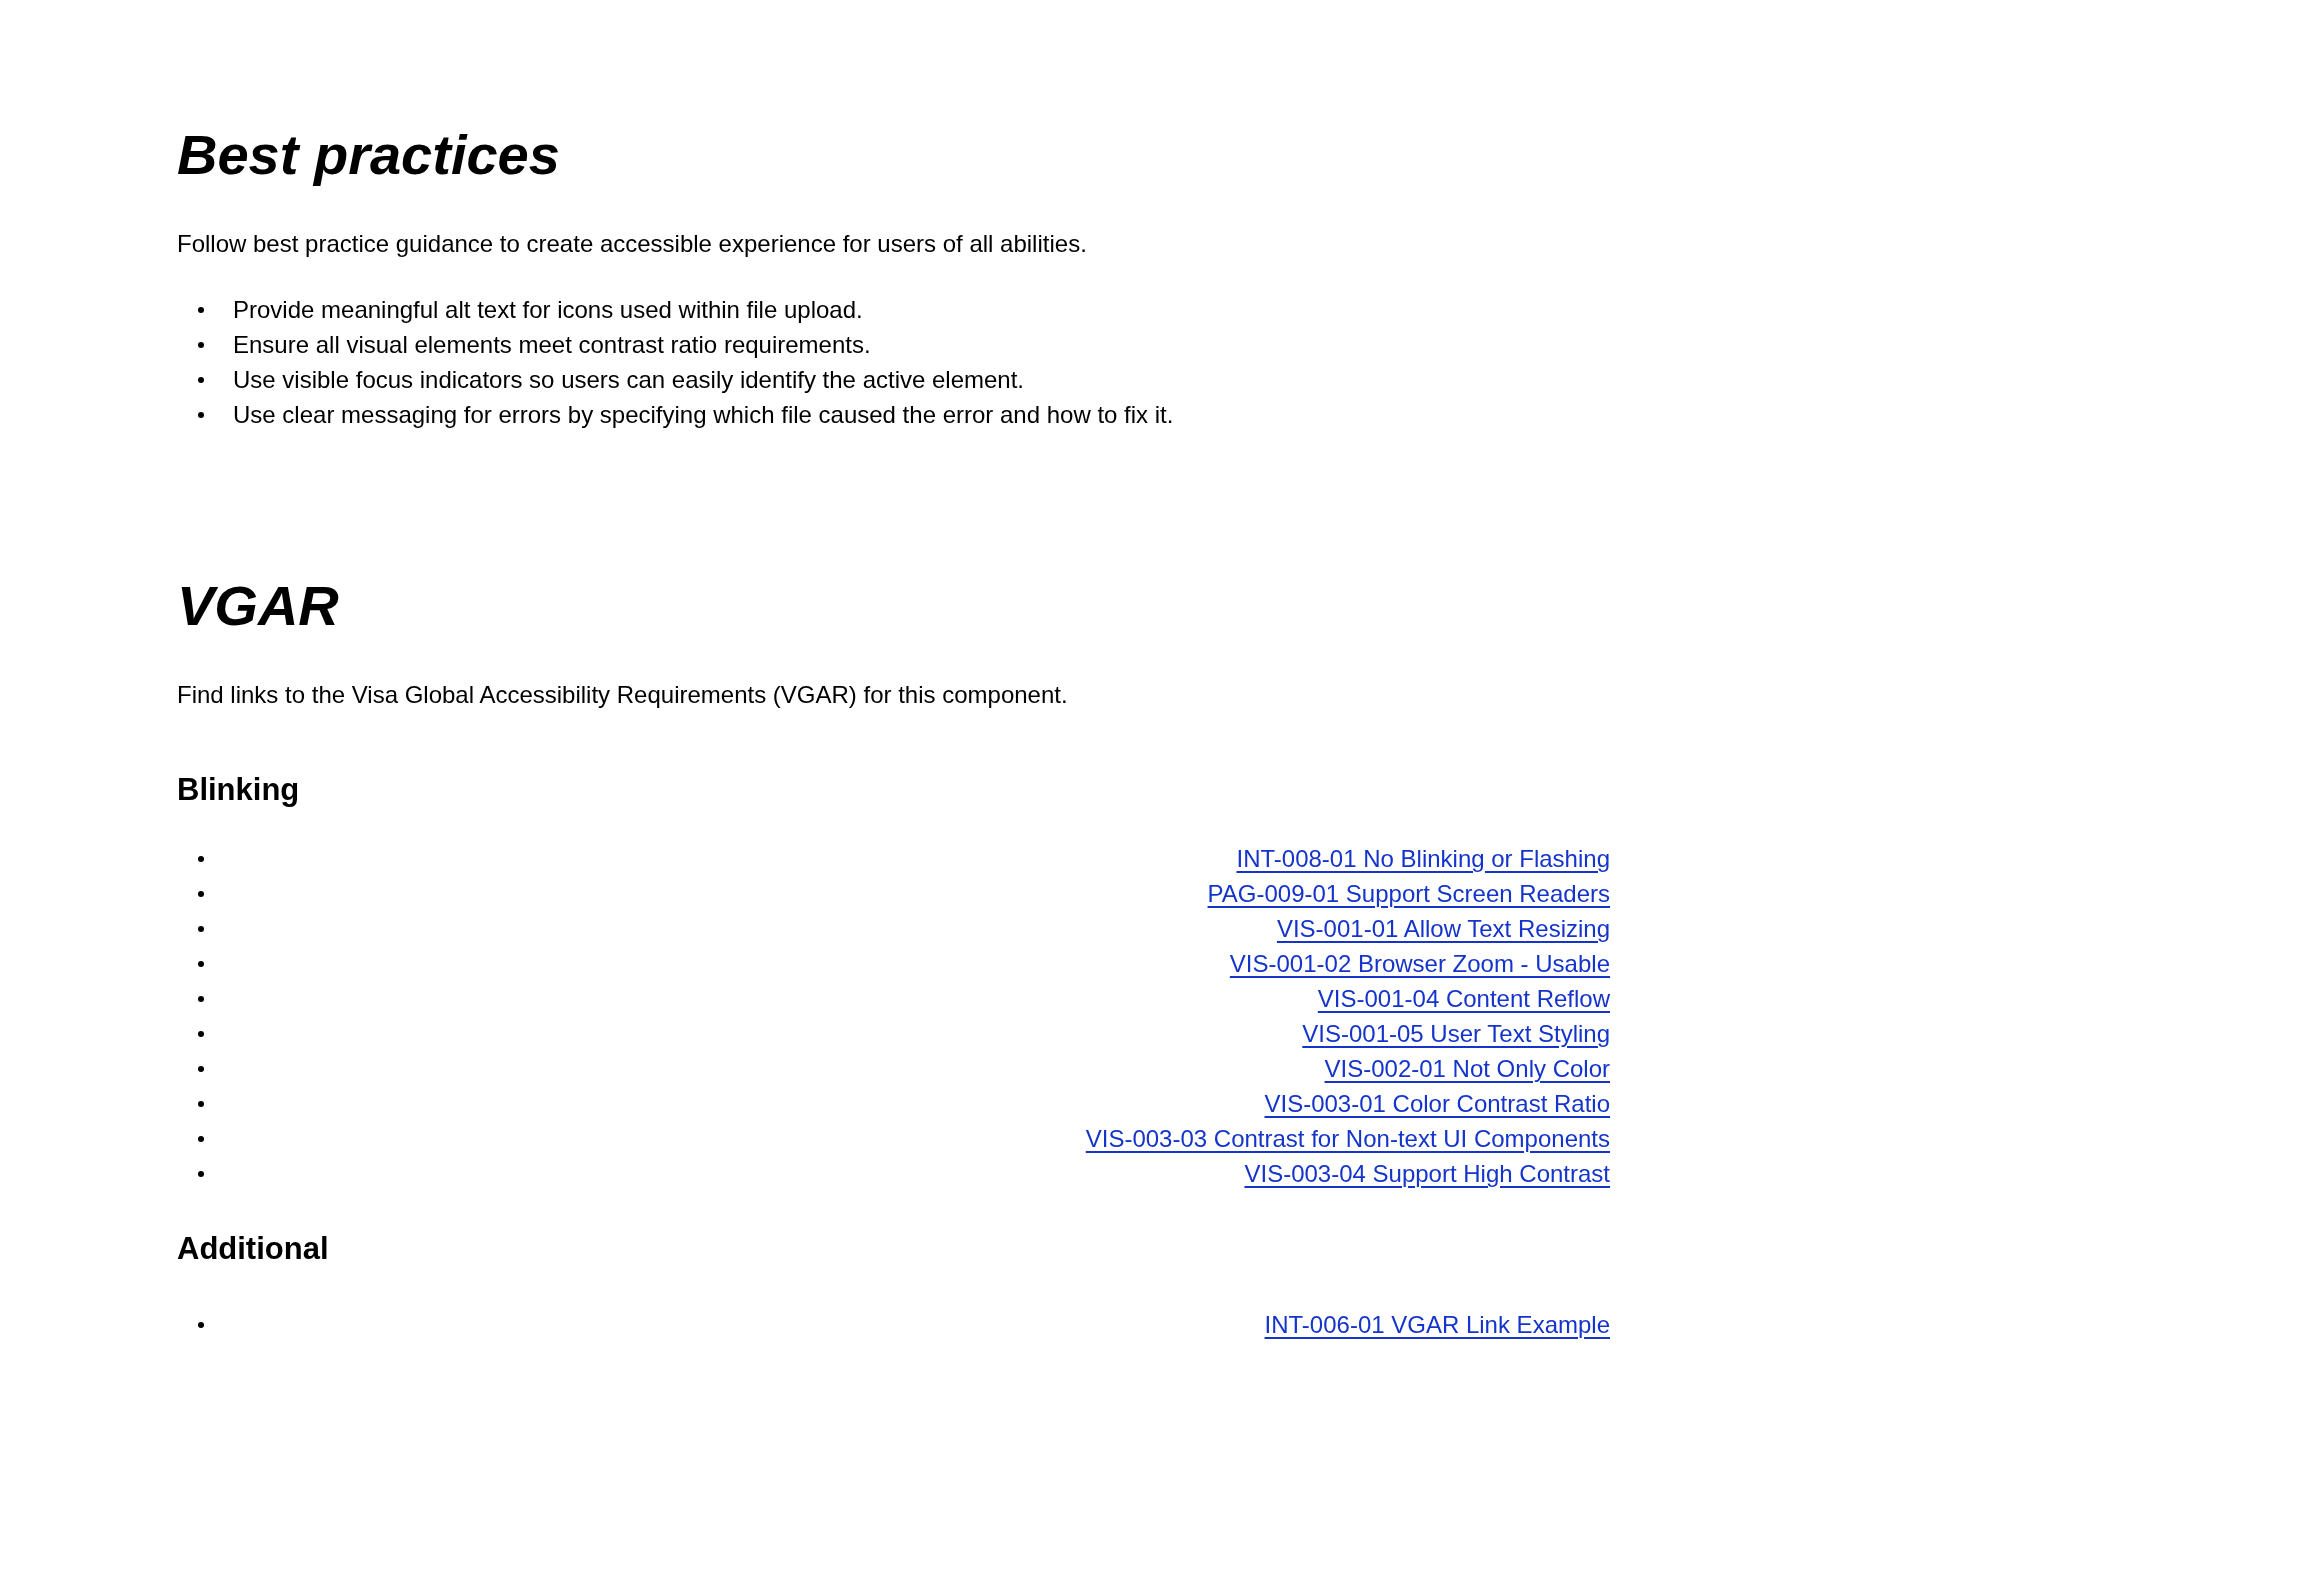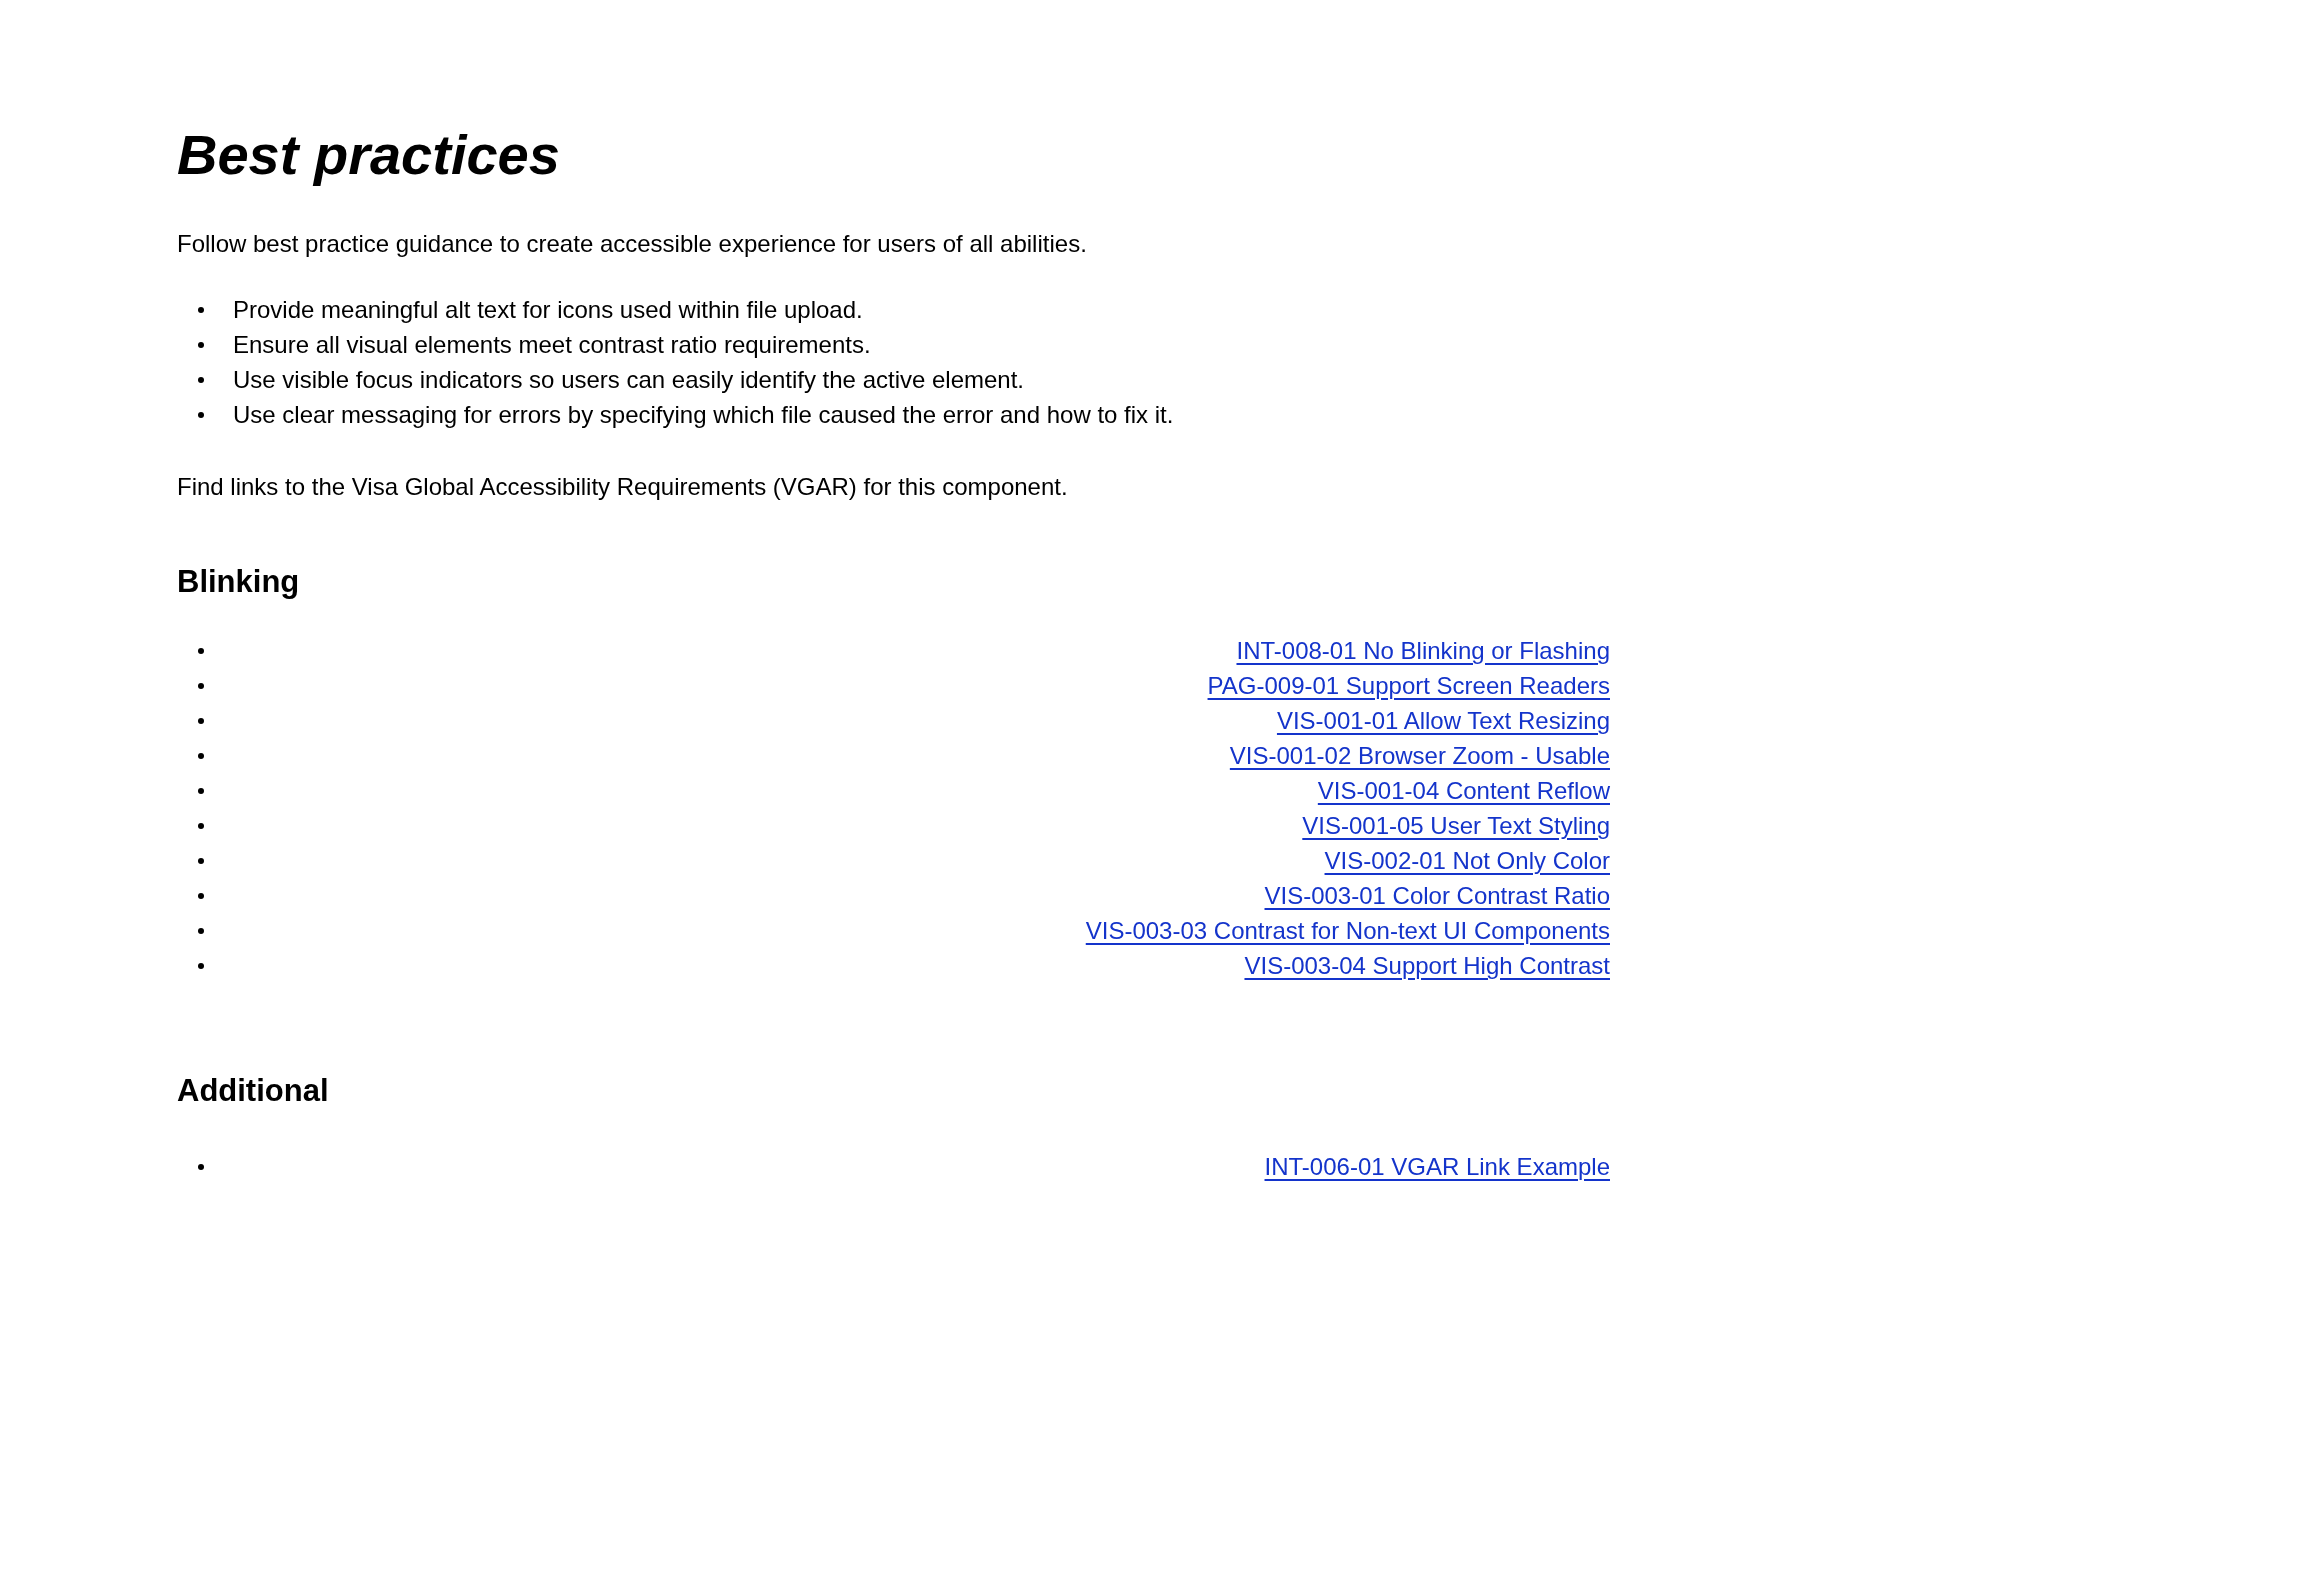--- a/index.html
+++ b/index.html
@@ -36,21 +36,21 @@
     margin-top: 37px;
     color: var(--text);
   }
   h3.sub-title {
     font-size: 31px;
     line-height: 39px;
     font-weight: 600;
     margin-top: 58px;
     color: var(--text);
   }
-  h3.sub-title.additional { margin-top: 88px; }
+  h3.sub-title.additional { margin-top: 38px; }
   ul.bullet-list {
     list-style: none;
     margin-top: 31px;
   }
   ul.bullet-list.links { margin-top: 32px; text-align: right; }
   ul.bullet-list.links.single { margin-top: 39px; }
   ul.bullet-list li {
     position: relative;
     font-size: 24px;
     line-height: 35px;
@@ -99,20 +99,21 @@
         </li>
 
         <li>
           <span class="dot"></span>
           <span>Use clear messaging for errors by specifying which file caused the error and how to fix it.</span>
         </li>
       </ul>
   </section>
 
   <section>
+    <h2 class="section-title">VGAR</h2>
     <p class="intro">Find links to the Visa Global Accessibility Requirements (VGAR) for this component.</p>
 
     <h3 class="sub-title">Blinking</h3>
     <ul class="bullet-list links">
 
         <li>
           <span class="dot"></span>
           <a class="vgar-link" href="#">INT-008-01 No Blinking or Flashing</a>
         </li>
 

